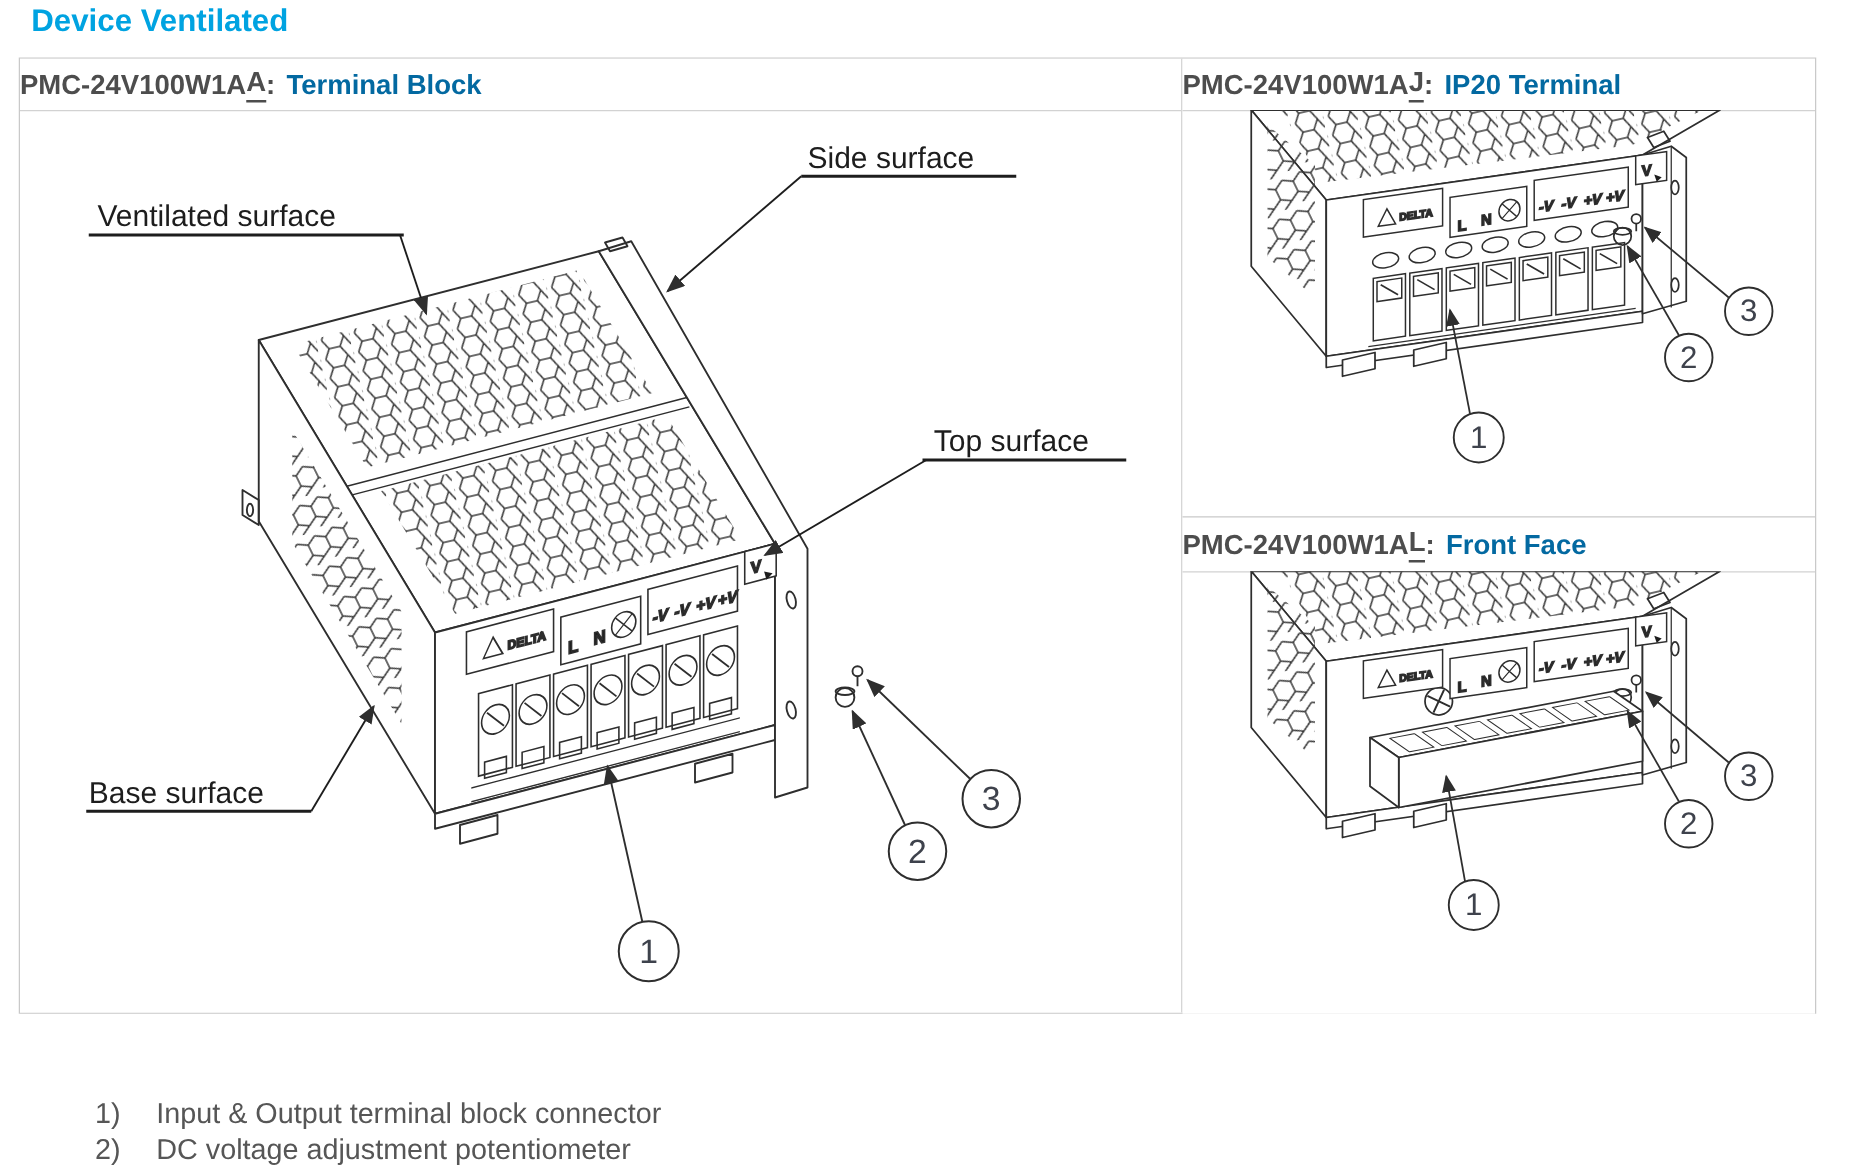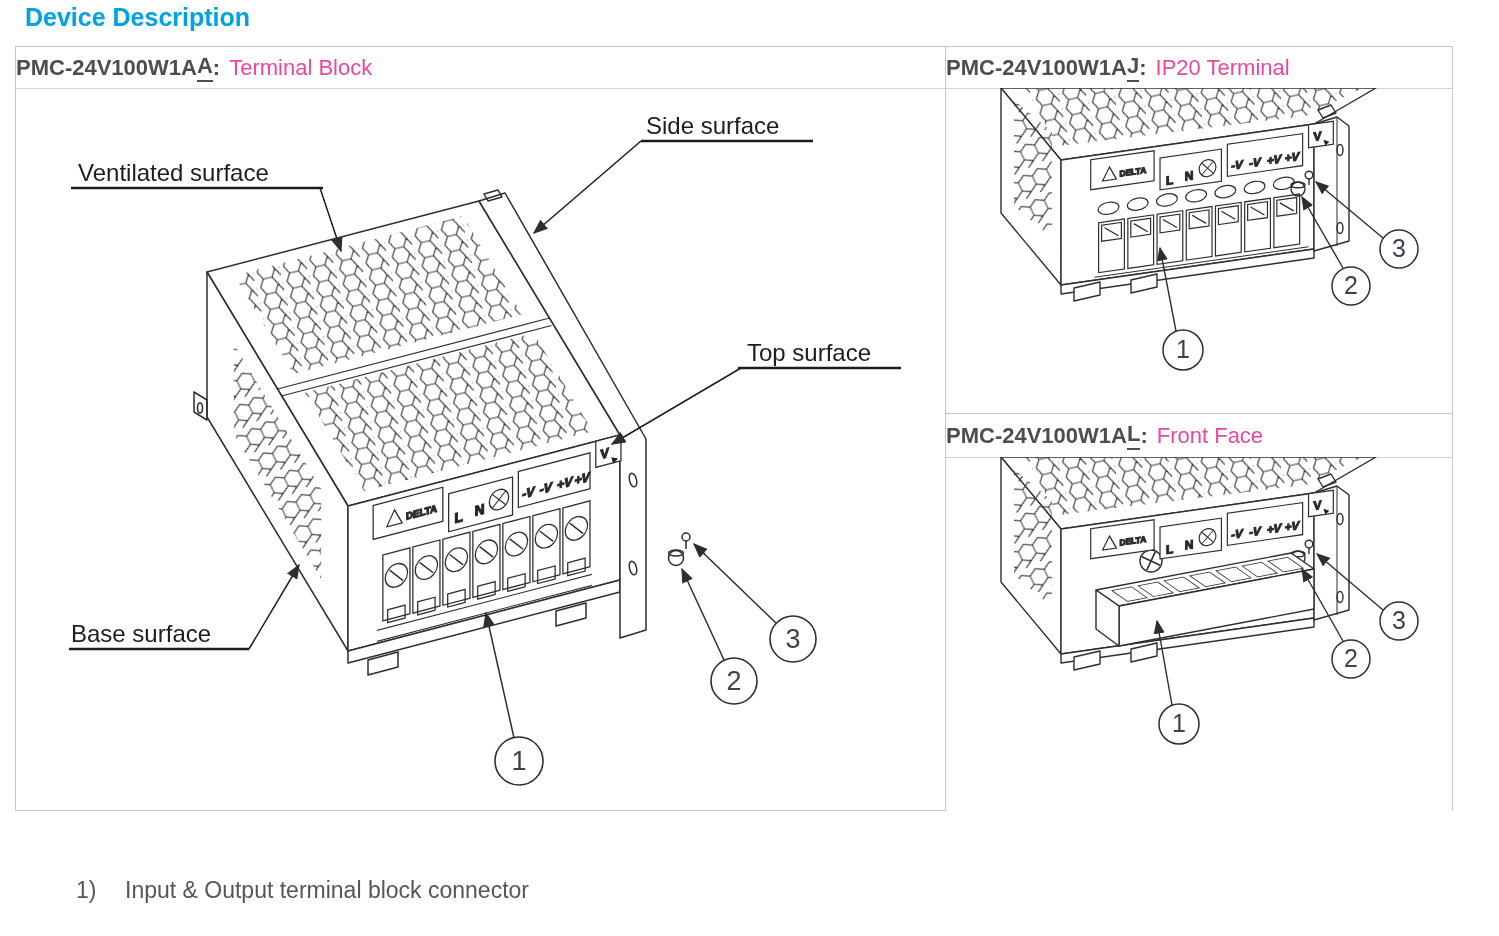--- a/index.html
+++ b/index.html
@@ -11,21 +11,21 @@
   .cell-left{left:0;top:0;width:929px;height:763px;border-right:1px solid #c9c9c9;}
   .cell-rt{left:930px;top:0;width:506px;height:366px;}
   .cell-rb{left:930px;top:366px;width:506px;height:397px;border-top:1px solid #c9c9c9;}
   .panel-header{height:41px;display:flex;align-items:center;
                 border-bottom:1px solid #d2d2d2;font-size:22px;color:#4d4d4d;white-space:pre;}
   .cell-left .panel-header{padding-right:222px;}
   .cell-rb .panel-header{height:43px;}
   .model{font-weight:700;}
   .model-suffix{font-weight:700;border-bottom:2.5px solid #4d4d4d;padding-bottom:1px;}
   .model-colon{font-weight:700;}
-  .variant{margin-left:9px;font-weight:400;color:#ec4899;}
+  .variant{margin-left:9px;font-weight:700;color:#0369a1;}
   .drw{position:absolute;left:0;display:block;}
   .cell-left .drw{top:41px;}
   .cell-rt .drw{top:41px;}
   .cell-rb .drw{top:43px;}
   svg text{font-family:"Liberation Sans", sans-serif;}
   .lbl{font-size:24px;fill:#1d1d1d;}
   .co-num{font-size:27px;fill:#3e424c;text-anchor:middle;}
   .co-num-s{font-size:25px;fill:#3e424c;text-anchor:middle;}
   .mark{font-weight:700;fill:#1d1d1d;}
   .footnotes{position:absolute;left:64px;top:864px;margin:12px;padding:0;list-style:none;
@@ -51,21 +51,21 @@
       </g>
     </pattern>
     <marker id="arr" viewBox="0 0 10 8" refX="9" refY="4" markerWidth="10" markerHeight="8" orient="auto-start-reverse">
       <path d="M0,0 L10,4 L0,8 Z" fill="#2e2e2e"></path>
     </marker>
   </defs>
 </svg>
 
 <div class="stage">
 
-  <h1 class="page-title">Device Description</h1>
+  <h1 class="page-title">Device Ventilated</h1>
 
   <div class="panel-table">
 
     <section class="cell cell-left">
       <header class="panel-header">
         <span class="model">PMC-24V100W1A</span><span class="model-suffix">A</span><span class="model-colon">:</span><span class="variant">Terminal Block</span>
       </header>
       <svg class="drw" width="929" height="722" viewBox="0 0 929 722">
         <g stroke="#2e2e2e" fill="none" stroke-width="1.5" stroke-linejoin="round">
 
@@ -380,15 +380,16 @@
           <path d="M437,153 L371,97" stroke-width="1.4" fill="none" marker-end="url(#arr)"></path>
           <circle cx="453" cy="164" r="19" fill="#fff" stroke-width="1.5"></circle>
           <text class="co-num-s" x="453" y="172" stroke="none">3</text>
         </g>
       </svg>
     </section>
   </div>
 
   <ol class="footnotes">
     <li><span class="fn-num">1)</span><span>Input &amp; Output terminal block connector</span></li>
+    <li><span class="fn-num">2)</span><span>DC voltage adjustment potentiometer</span></li>
   </ol>
 
 </div>
 
 </body></html>

